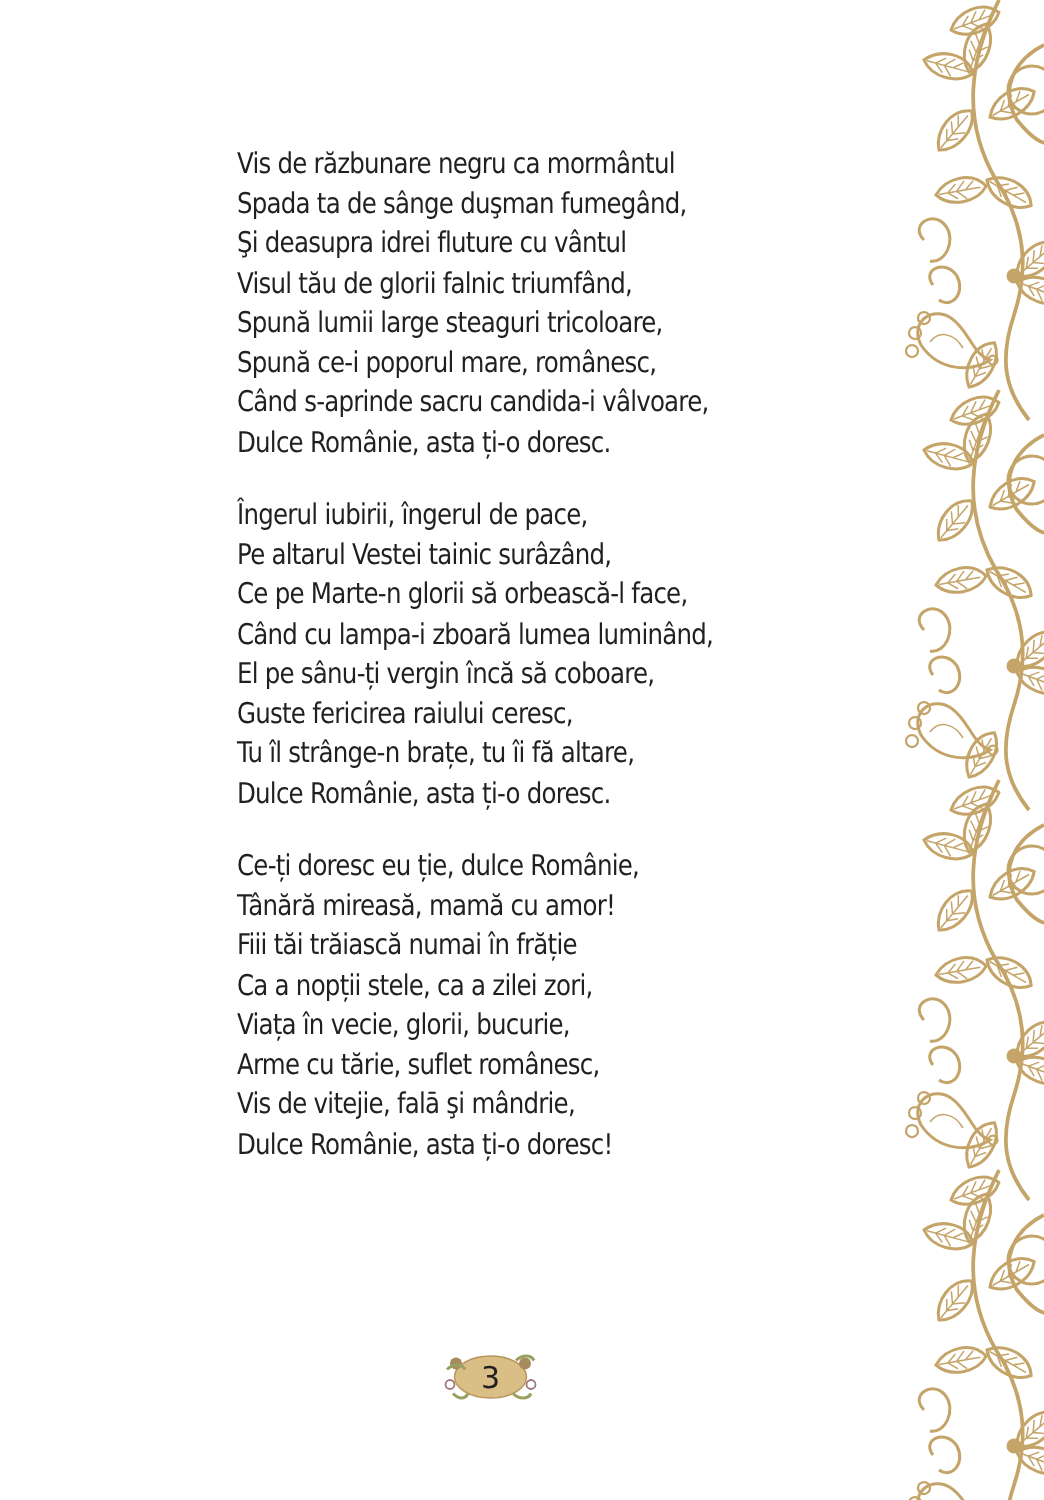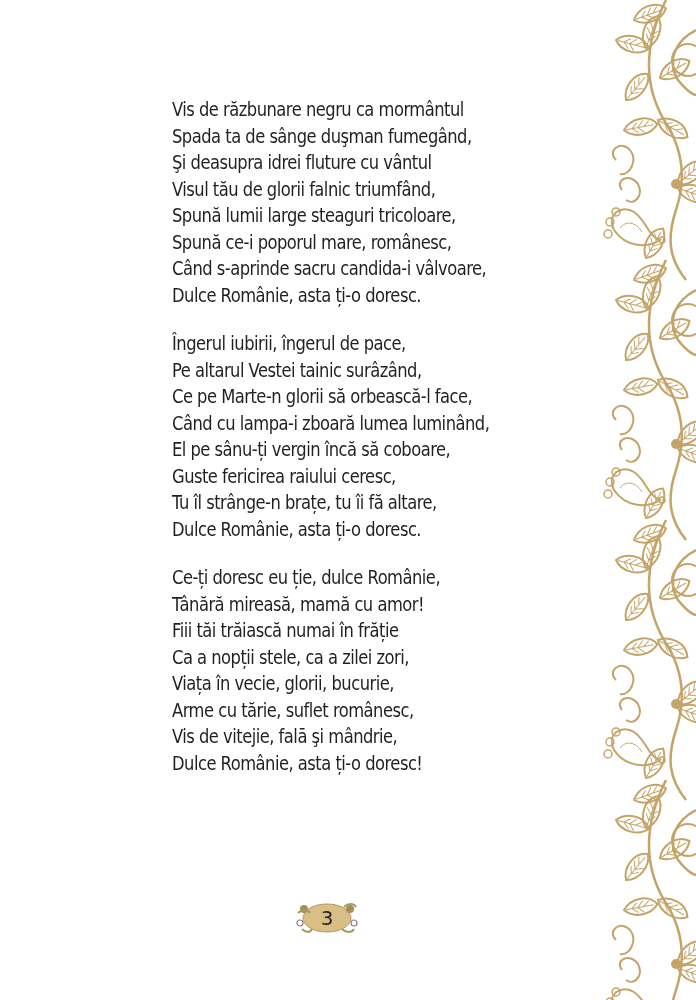--- a/index.html
+++ b/index.html
@@ -2,21 +2,21 @@
 <html><head>
 <meta charset="utf-8">
 <style>
   html, body { margin: 0; padding: 0; }
   body {
     width: 696px; height: 1000px; background: #ffffff;
     position: relative; overflow: hidden;
     font-family: "DejaVu Sans", sans-serif;
   }
   .poem {
-    position: absolute; left: 172px; top: 96px; width: 420px;
+    position: absolute; left: 158px; top: 96px; width: 420px;
     color: #231f20;
   }
   .stanza { margin-bottom: 22px; }
   .line {
     font-size: 19px; line-height: 26.5px; height: 26.5px;
     white-space: nowrap; letter-spacing: -0.6px;
     font-family: "DejaVu Sans", sans-serif;
     transform: scaleX(0.86); transform-origin: left center;
   }
   .border {

